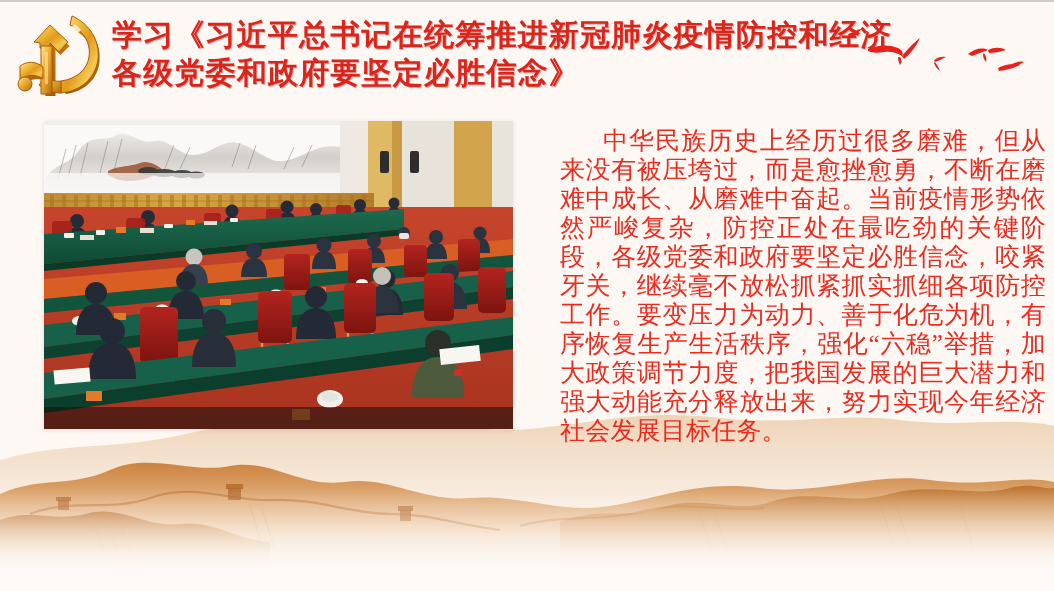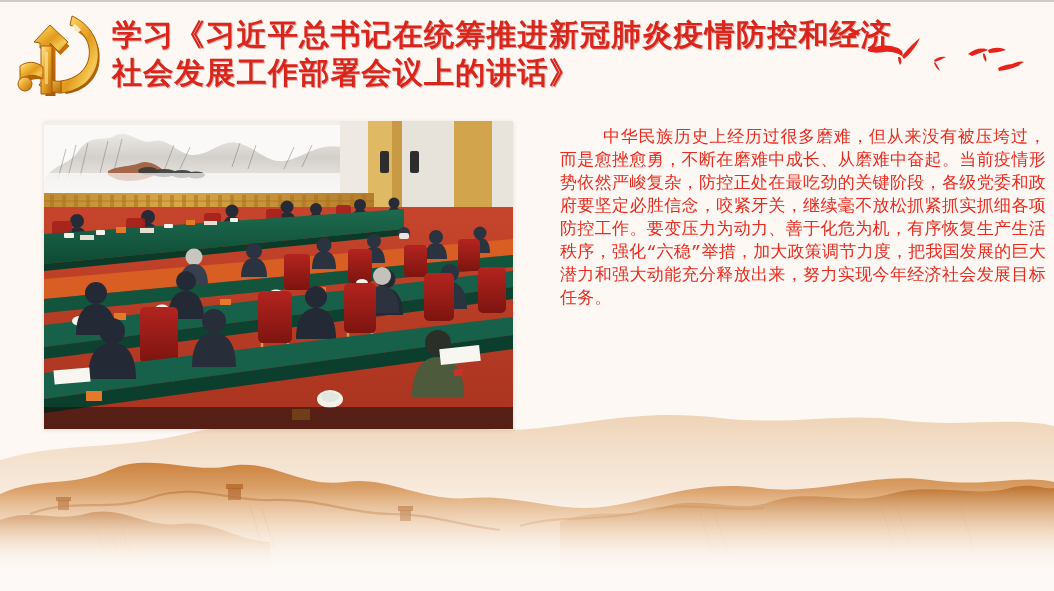--- a/index.html
+++ b/index.html
@@ -87,26 +87,26 @@
     background: #6b4b2a;
   }
   .photo svg { display:block; width: 469px; height: 308px; }
 
   
   .body-text {
     position: absolute;
     left: 560px; top: 124px;
     width: 486px;
     color: #ec2b1e;
-    font-size: 17px;
-    line-height: 23px;
+    font-size: 25px;
+    line-height: 29px;
     text-align: justify;
     text-justify: inter-character;
     text-indent: 43px;
-    font-family: Liberation Mono, monospace;
+    font-family: Liberation Serif, serif;
     letter-spacing: 0.2px;
   }
 </style>
 </head>
 <body>
 
 <div id="poster">
 
   <div class="bg-mountains">
     <svg viewBox="0 0 1054 191" preserveAspectRatio="none" xmlns="http://www.w3.org/2000/svg">
@@ -223,21 +223,21 @@
         <path d="M8,54 C15,49 24,49 31,55 L31,67 C24,62 15,62 8,68 Z" fill="url(#gold1)" stroke="#a75a07" stroke-width="1"></path>
         <circle cx="13" cy="72" r="7" fill="url(#gold2)" stroke="#a75a07" stroke-width="1"></circle>
 
         <path d="M63,12 L69,18 L64,23 L58,17 Z" fill="#fffce8" opacity="0.85"></path>
         <path d="M33,40 L36,40 L36,72 L33,72 Z" fill="#ffeaa8" opacity="0.55"></path>
       </svg>
     </div>
 
     <div class="title-block">
       <div class="title-line">学习《习近平总书记在统筹推进新冠肺炎疫情防控和经济</div>
-      <div class="title-line">社会发展工作部署会议上的讲话》</div>
+      <div class="title-line">各级党委和政府要坚定必胜信念》</div>
     </div>
 
     <div class="birds">
       <svg viewBox="0 0 200 68" xmlns="http://www.w3.org/2000/svg">
         <g fill="#e8221a">
 
           <path d="M2,12 C6,10 10,9 14,11 C11,13 7,14 3,15 Z"></path>
           <path d="M8,10 C10,8 13,7 16,7 C14,9 11,11 8,12 Z"></path>
 
           <path d="M22,27 C32,23 42,22 52,26 C56,28 58,31 56,34

